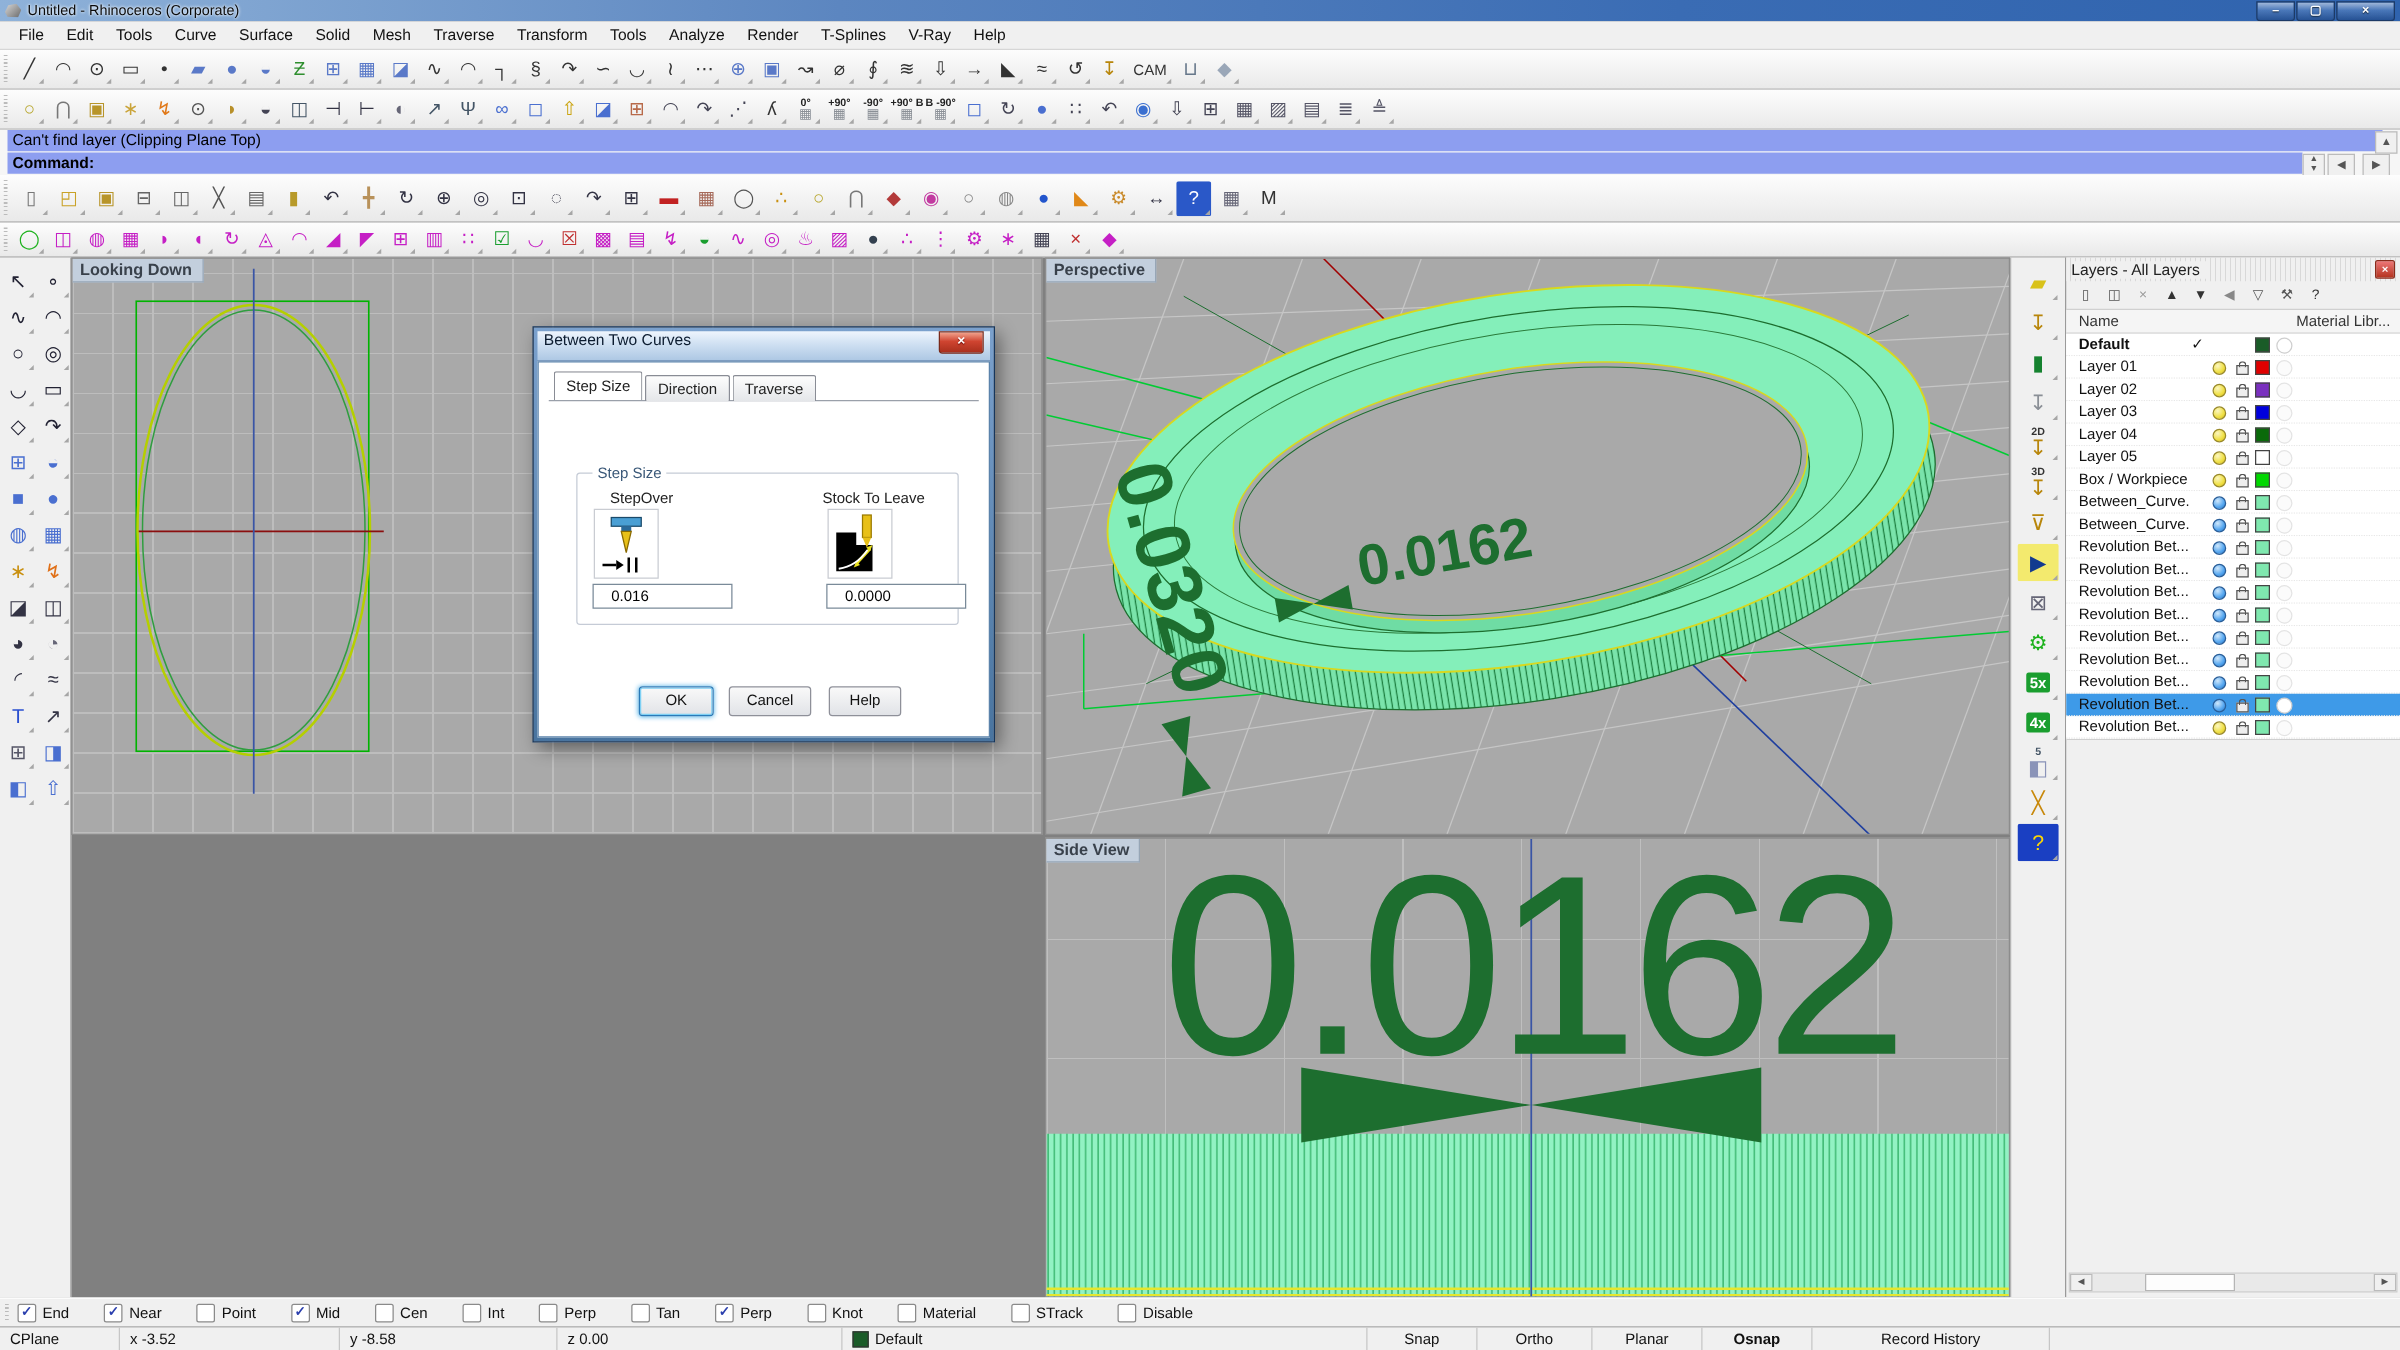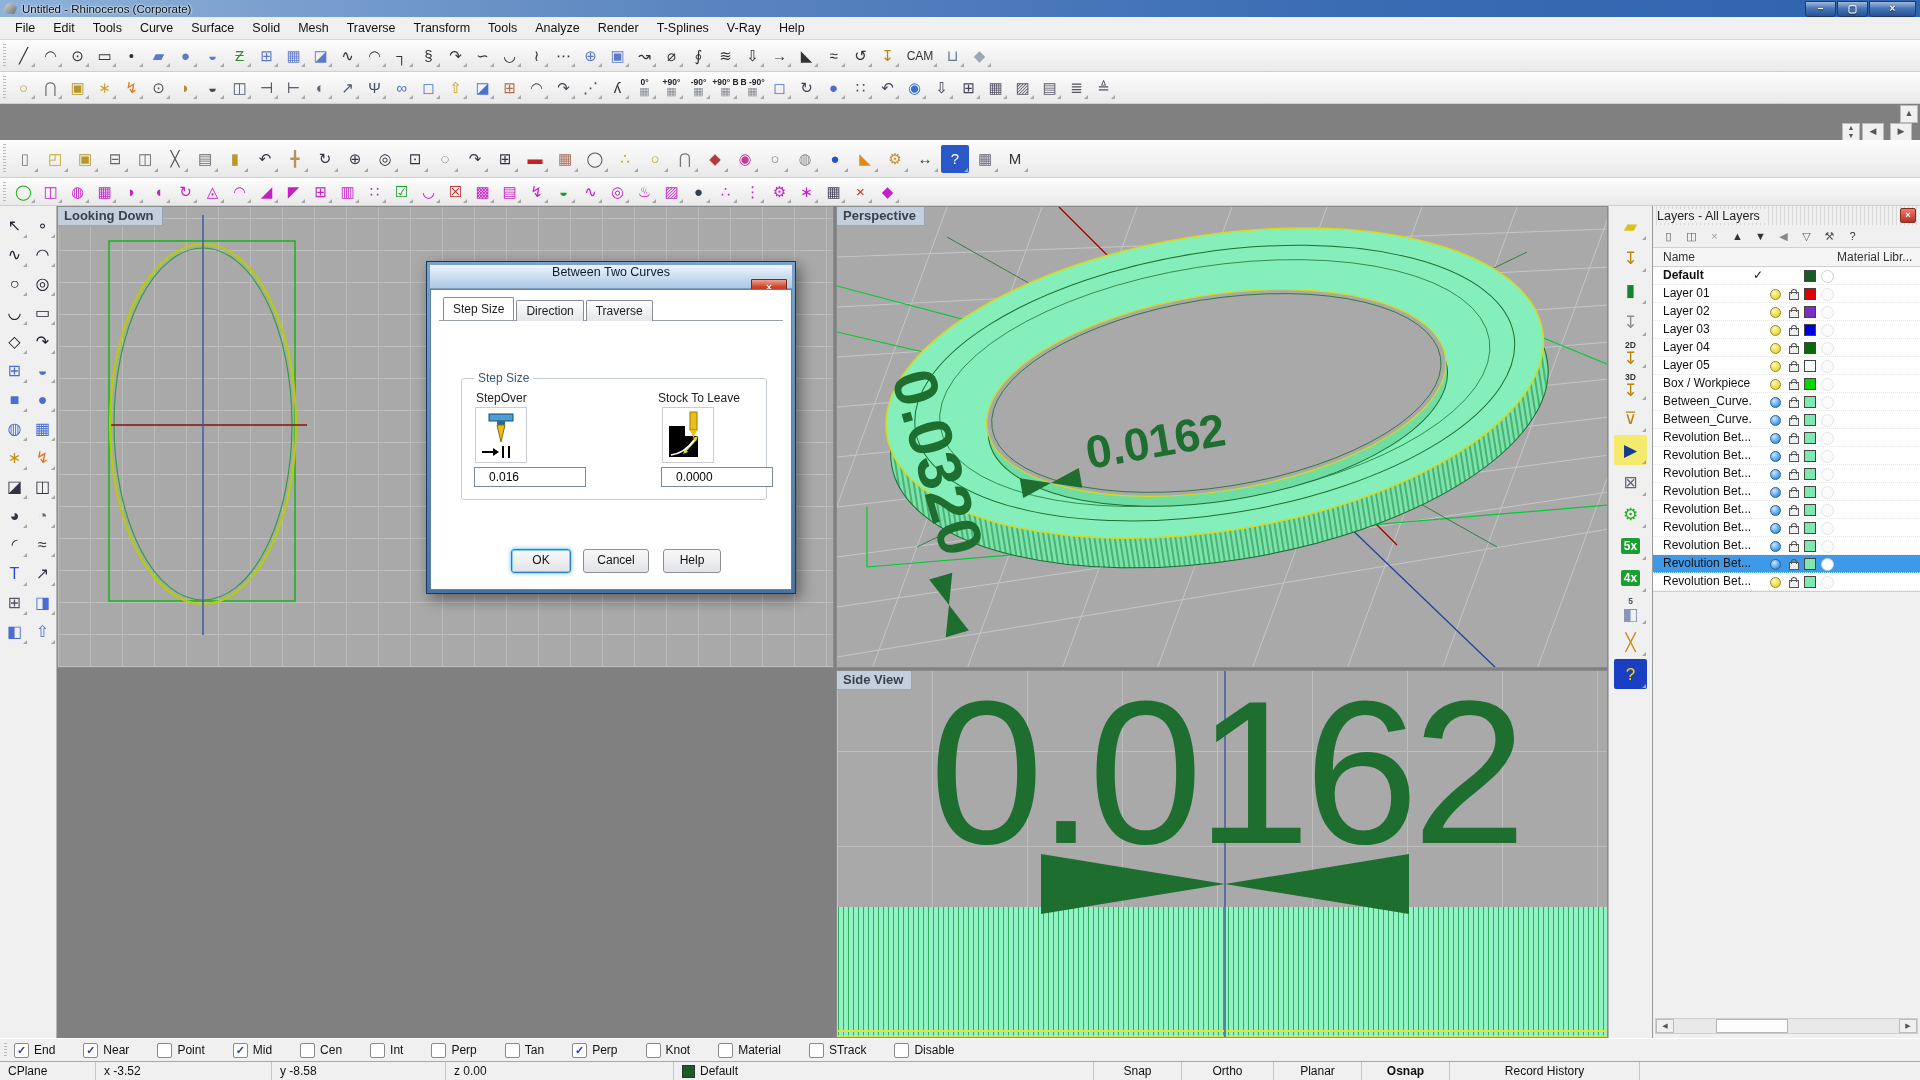--- a/index.html
+++ b/index.html
@@ -129,35 +129,35 @@
   #lp-scroll{position:absolute;left:2px;right:2px;bottom:4px;height:14px;background:#e9e9e9;border:1px solid #cfcfcf;}
   #lp-scroll .sb{position:absolute;top:0;width:16px;height:12px;background:#f0f0f0;border:1px solid #bbb;
     font-size:7px;line-height:12px;text-align:center;color:#555;}
   #lp-scroll .sb.l{left:0;} #lp-scroll .sb.r{right:0;}
   #lp-scroll .thumb{position:absolute;left:60px;top:0;width:70px;height:12px;background:#fdfdfd;border:1px solid #b5b5b5;}
 
   
   #dialog{position:absolute;left:426px;top:261px;width:370px;height:333px;z-index:60;
     background:linear-gradient(#7ba1cd,#49749f);border:1px solid #16365c;box-shadow:4px 5px 14px rgba(0,0,0,.45);
     padding:3px;box-sizing:border-box;}
-  #dlg-title{height:23px;display:flex;align-items:center;padding:0 5px;
-    background:linear-gradient(#eef5fd,#cfe0f2 45%,#aec8e4);border-bottom:1px solid #7d9cc0;font-size:12.5px;color:#0c1c30;flex-direction:column;}
+  #dlg-title{height:23px;display:flex;padding:0 5px;
+    background:linear-gradient(#eef5fd,#cfe0f2 45%,#aec8e4);border-bottom:1px solid #7d9cc0;font-size:12.5px;color:#0c1c30;}
   #dlg-close{margin-left:auto;width:34px;height:16px;border:1px solid #7a2a1a;border-radius:0 0 3px 3px;
     background:linear-gradient(#f1a38d,#cf4430 45%,#a92f1d);color:#fff;font-weight:bold;font-size:11px;
     line-height:15px;text-align:center;text-shadow:0 1px 1px #600;}
   #dlg-body{position:relative;background:#fff;height:calc(100% - 24px);border:1px solid #5b83ab;box-sizing:border-box;}
   #dlg-tabs{position:absolute;left:12px;top:9px;height:21px;z-index:2;}
   .tab{display:inline-block;padding:3px 9px 3px 9px;font-size:12px;border:1px solid #898c95;border-bottom:none;
     background:linear-gradient(#fdfdfd,#e4e6e9);margin-right:2px;border-radius:2px 2px 0 0;color:#222;}
   .tab.active{background:#fff;padding-top:4px;padding-bottom:4px;position:relative;top:-2px;}
   #dlg-tabline{position:absolute;left:8px;right:8px;top:30px;border-top:1px solid #9aa0aa;}
   #dlg-group{position:absolute;left:30px;top:88px;width:304px;height:120px;border:1px solid #c5cbd6;border-radius:3px;}
   #dlg-group-label{position:absolute;left:12px;top:-8px;background:#fff;padding:0 4px;font-size:12px;color:#3a5878;}
   .fld-label{position:absolute;font-size:12px;color:#222;}
-  #lbl-stepover{left:14px;top:12px;}
+  #lbl-stepover{left:26px;top:12px;}
   #lbl-stock{left:196px;top:12px;}
   .fld-icon{position:absolute;border:1px solid #c9ccd2;background:#fff;}
   #icon-stepover{left:13px;top:28px;}
   #icon-stock{left:200px;top:28px;}
   .fld-input{position:absolute;width:82px;height:16px;border:1px solid #7a8a99;font-size:12px;
     font-family:"Liberation Sans",sans-serif;padding:1px 14px;}
   #inp-stepover{left:12px;top:88px;}
   #inp-stock{left:199px;top:88px;}
   .btn{position:absolute;bottom:16px;height:22px;border:1px solid #8e9099;border-radius:3px;
     background:linear-gradient(#f9f9f9,#e1e3e7);font-size:12px;font-family:"Liberation Sans",sans-serif;text-align:center;line-height:20px;color:#111;}
@@ -523,20 +523,28 @@
       <span class="tb-icon" data-name="abacus-icon">
 
       <span class="tb-g" style="color: rgb(85, 85, 102);">≣</span>
     </span>
       <span class="tb-icon" data-name="scale-icon">
 
       <span class="tb-g" style="color: rgb(85, 85, 102);">≜</span>
     </span>
   </div>
 
+  <div id="cmdarea" data-name="command-area">
+    <div class="cmdline l1" data-name="command-history-line">
+      <span data-name="command-history-text">Can't find layer (Clipping Plane Top)</span>
+    </div>
+    <div class="cmdline l2" data-name="command-prompt-line">
+      <span data-name="command-prompt-text">Command:</span>
+    </div>
+  </div>
   <span class="cmdctl" id="cs-up" data-name="command-scroll-up-icon">▲</span>
   <span class="cmdctl" id="cs-spin" data-name="command-spinner-icon">
       <span data-name="spinner-up-icon">▲</span>
       <span data-name="spinner-down-icon">▼</span>
     </span>
   <span class="cmdctl" id="cs-left" data-name="command-scroll-left-icon">◀</span>
   <span class="cmdctl" id="cs-right" data-name="command-scroll-right-icon">▶</span>
 
   <div class="tbrow" id="tb3" data-name="toolbar-standard">
     <span class="tb-icon" data-name="new-document-icon">

